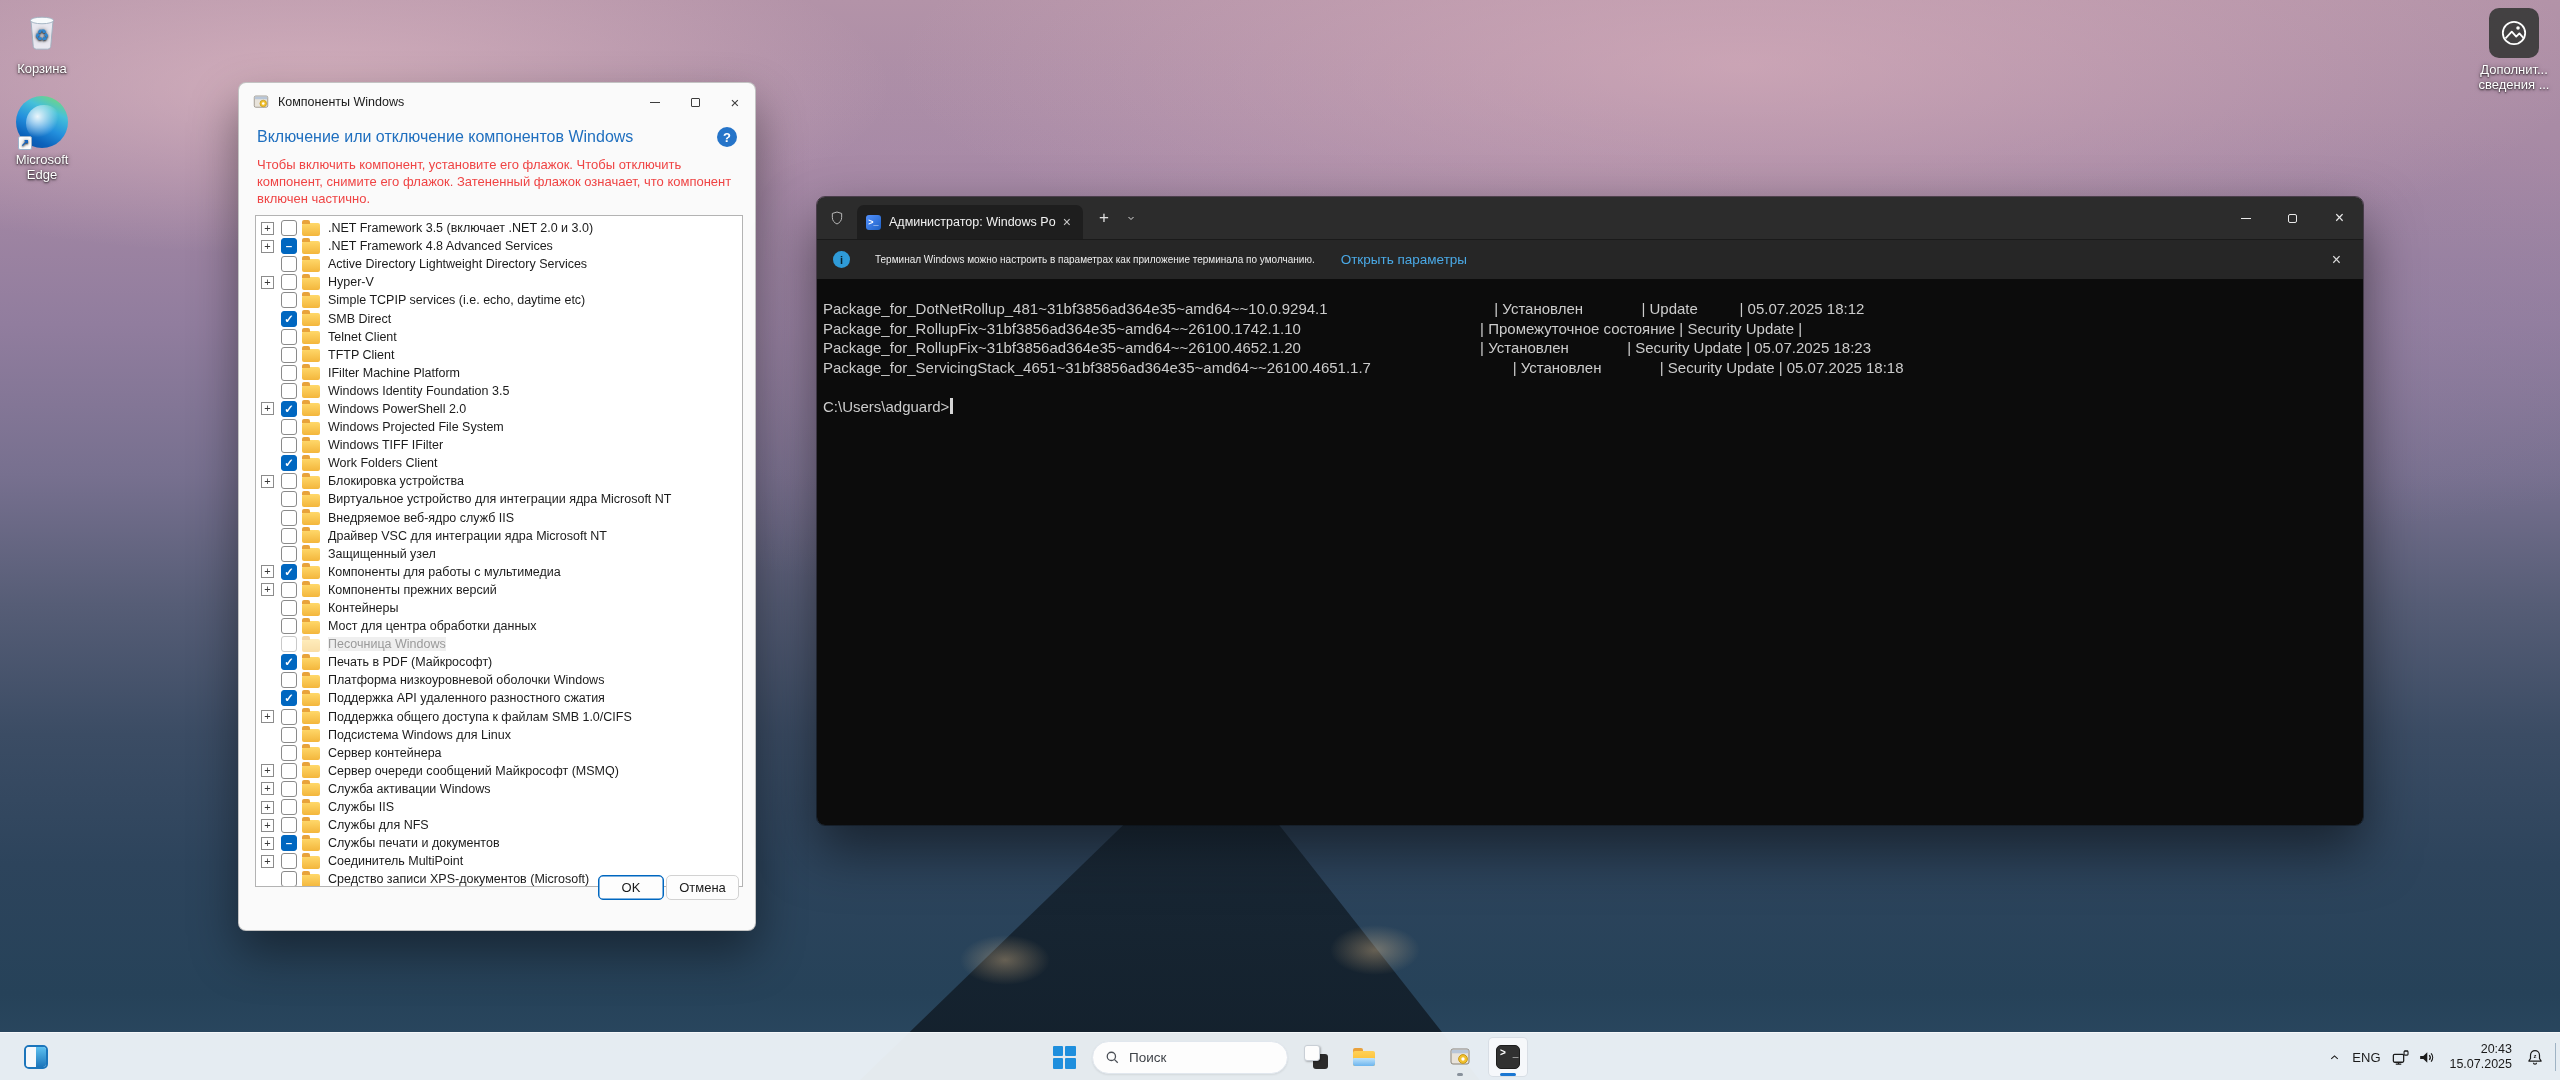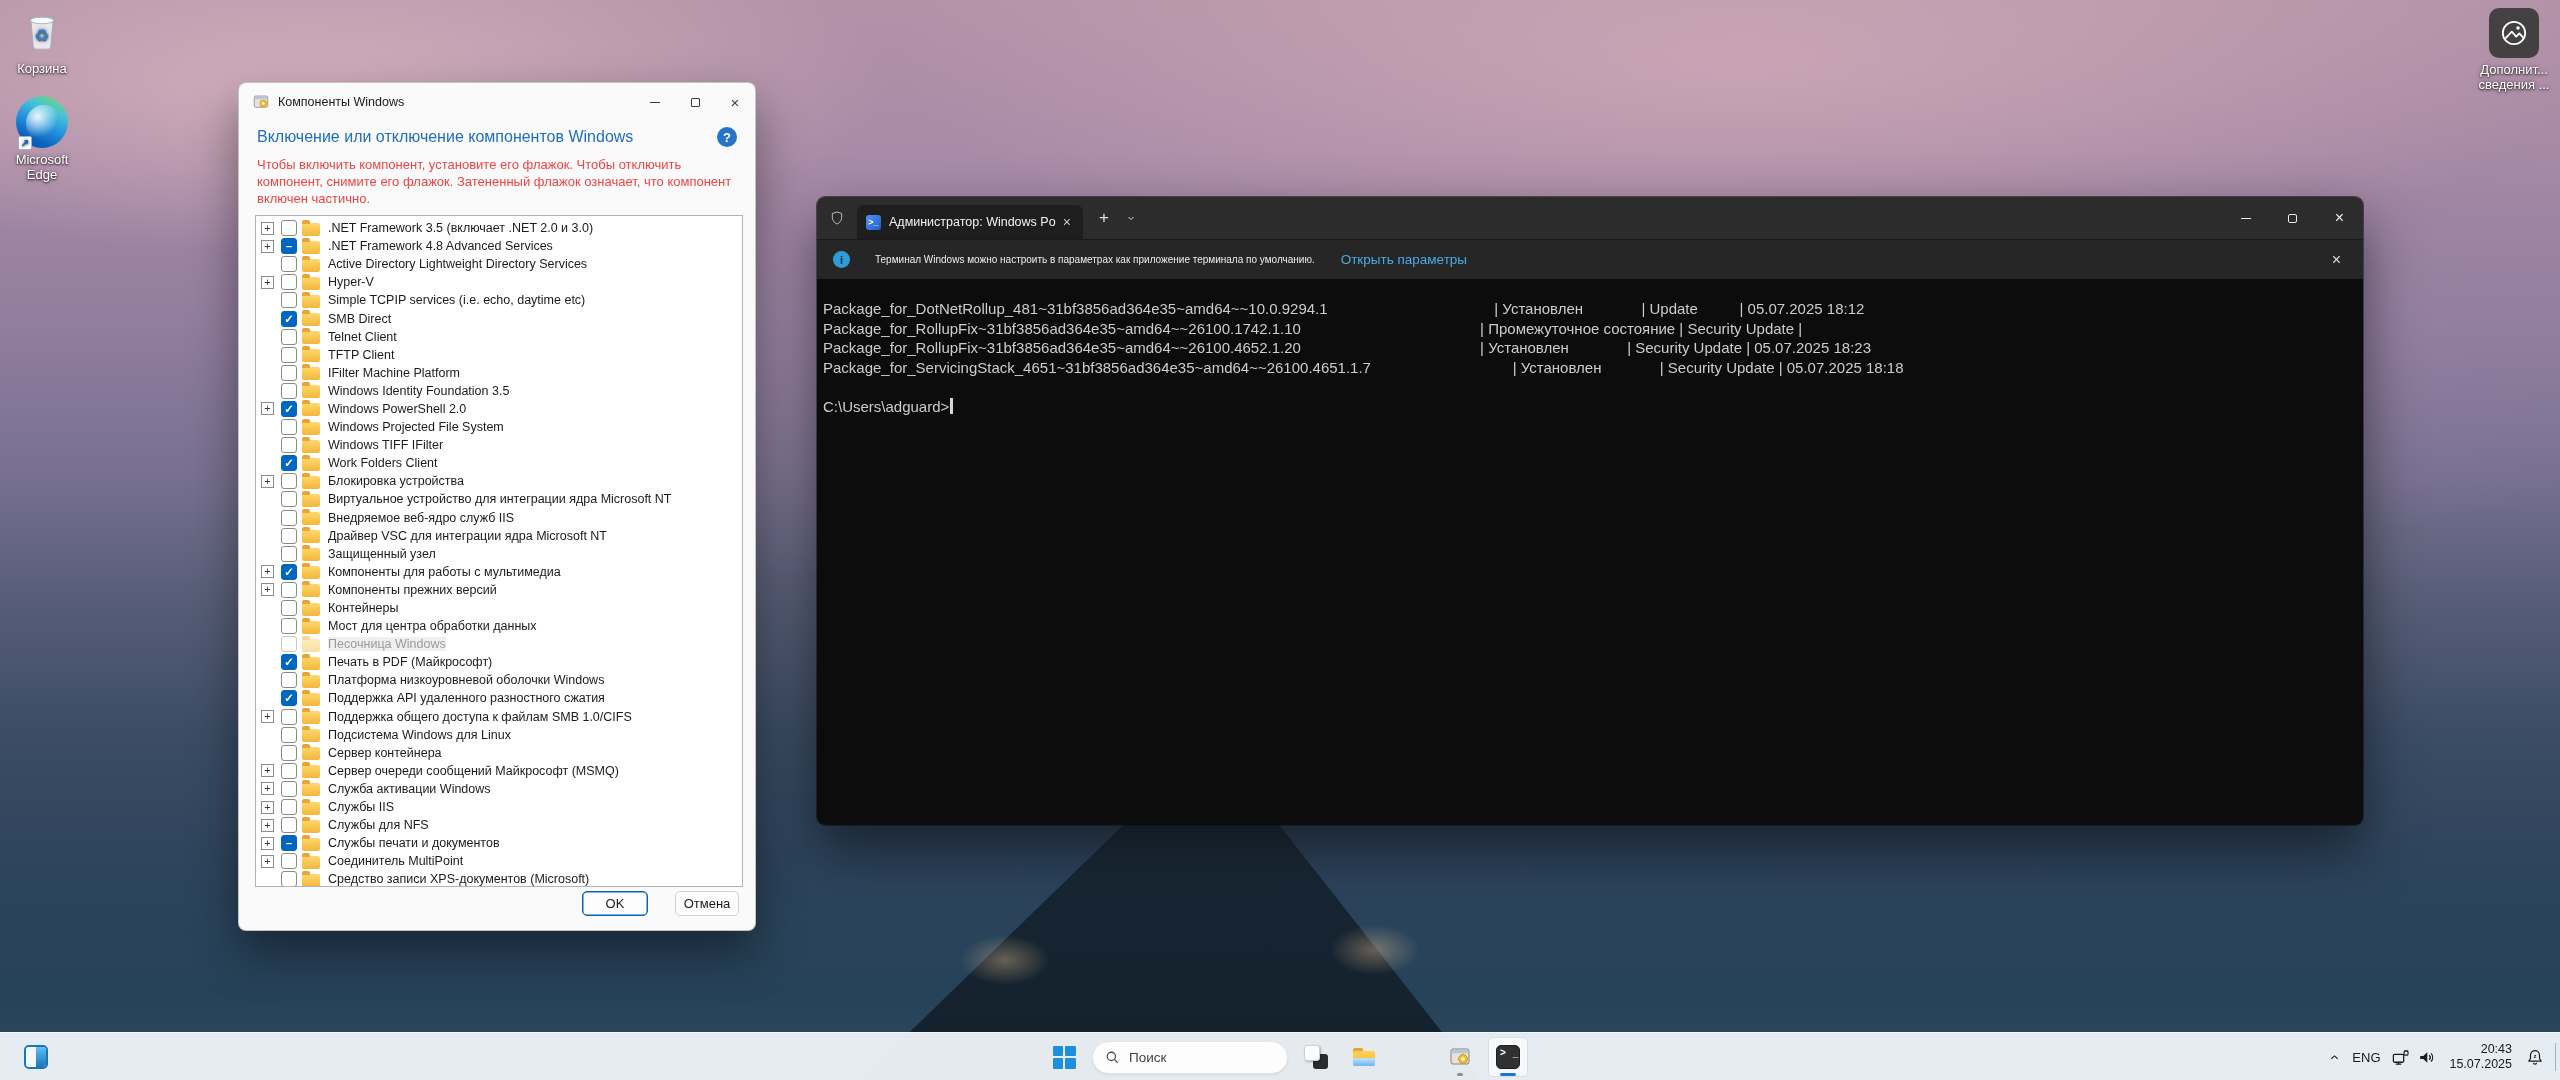--- a/index.html
+++ b/index.html
@@ -62,25 +62,25 @@
     flex:none; color:#fff; font-size:11.5px; line-height:14px; text-align:center; font-weight:bold; }
   .fl-cb.st-checked, .fl-cb.st-mixed { background:#0067c0; border-color:#0067c0; }
   .fl-cb.dis { border-color:#c9c9c9; }
   .fl-folder { width:18px; height:13px; border-radius:2px; background:linear-gradient(#ffd86a,#f3b63c);
     position:relative; margin-right:8px; flex:none; margin-top:2px; }
   .fl-folder::before { content:""; position:absolute; top:-3px; left:0; width:8px; height:4px;
     background:#e8a33b; border-radius:2px 2px 0 0; }
   .fl-folder.dis { opacity:.45; }
   .fl-label { font-size:12.5px; color:#1b1b1b; white-space:nowrap; }
   .fl-label.dis { color:#9a9a9a; background:#efefef; }
-  .dlg-buttons { position:absolute; right:16px; bottom:14px; display:flex; gap:27px;padding-left:25px; }
+  .dlg-buttons { position:absolute; right:16px; bottom:30px; display:flex; gap:2px;padding-left:25px; }
   .btn { height:25px; border-radius:5px; background:#fdfdfd; font-size:13px; color:#1a1a1a;
     display:flex; align-items:center; justify-content:center; }
   .btn-ok { width:66px; border:1px solid #0067c0; box-shadow:inset 0 0 0 .5px #0067c0; }
-  .btn-cancel { width:64px; border:1px solid #d2d2d2; }
+  .btn-cancel { width:73px; border:1px solid #d2d2d2; }
 
   
   .term { position:absolute; left:816px; top:196px; width:1548px; height:630px; border-radius:9px;
     overflow:hidden; box-shadow:0 24px 54px rgba(0,0,0,.5); border:1px solid rgba(0,0,0,.55);
     display:flex; flex-direction:column; }
   .term-titlebar { height:42px; background:#2c2c2c; display:flex; align-items:flex-end; flex:none; }
   .term-shield { align-self:center; margin-left:12px; }
   .term-tab { width:226px; height:34px; background:#1e1e1e; border-radius:7px 7px 0 0; margin-left:12px;
     display:flex; align-items:center; padding:0 8px 0 9px; }
   .ps-icon { width:15px; height:15px; border-radius:3px; background:linear-gradient(135deg,#5391fe,#1d60c4);

